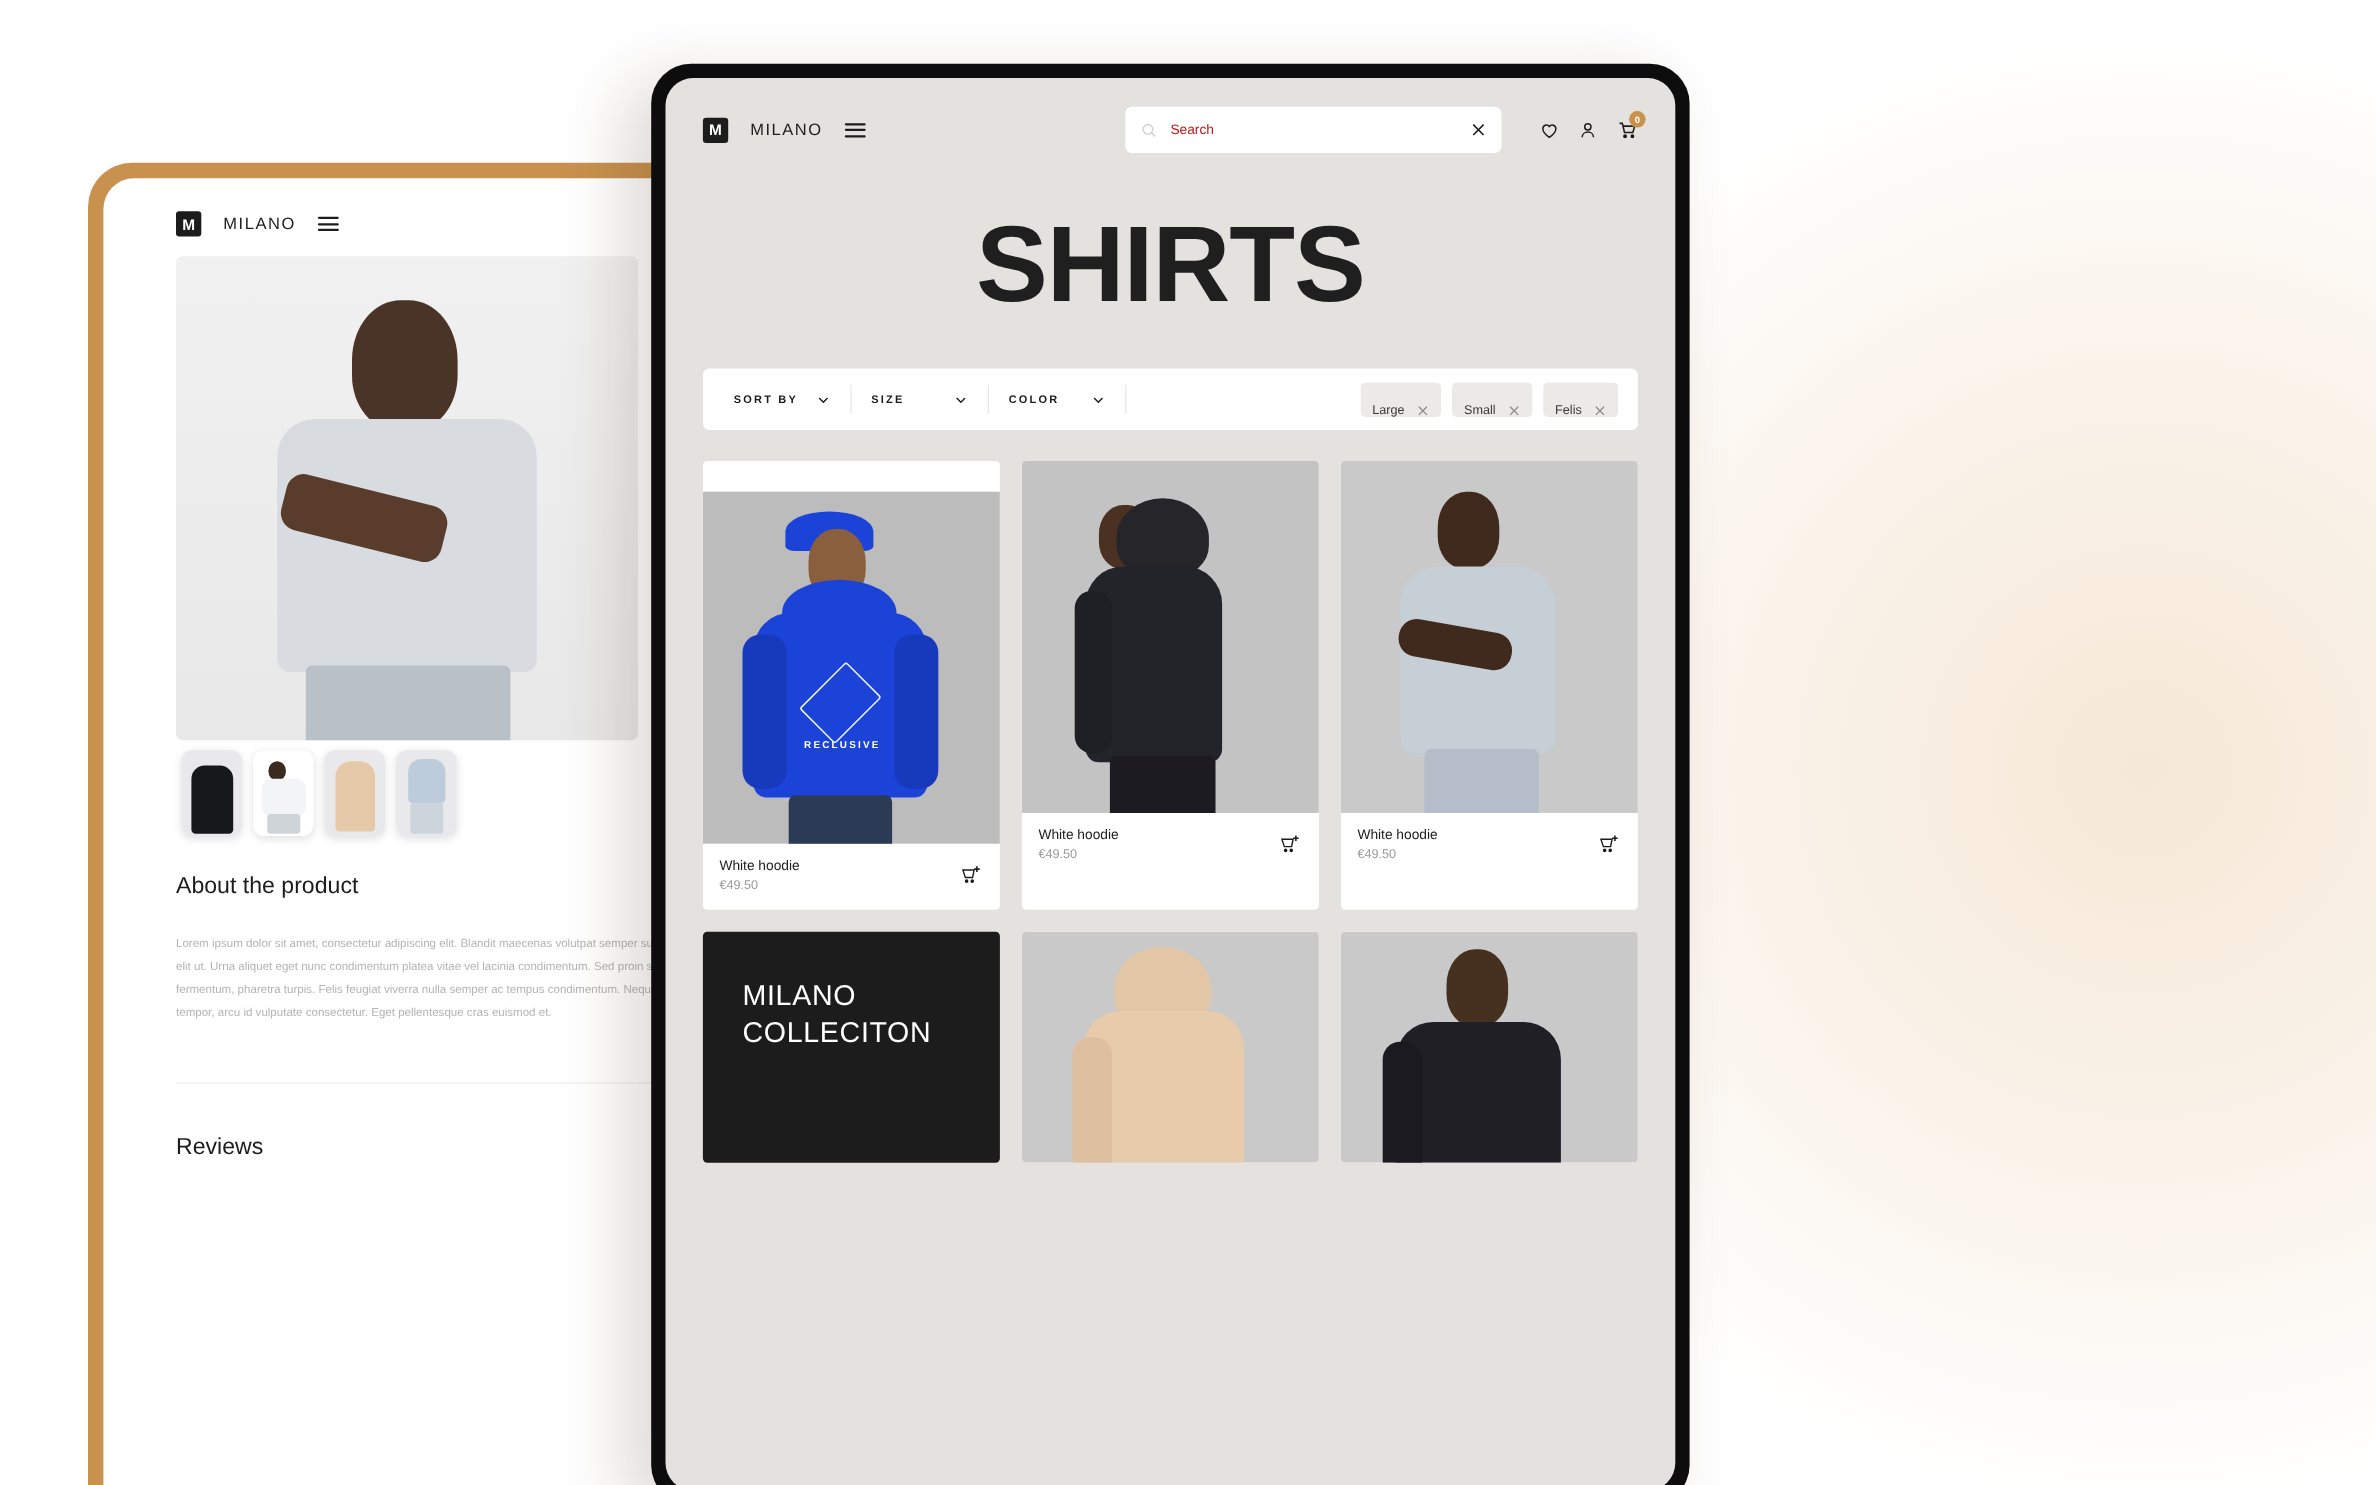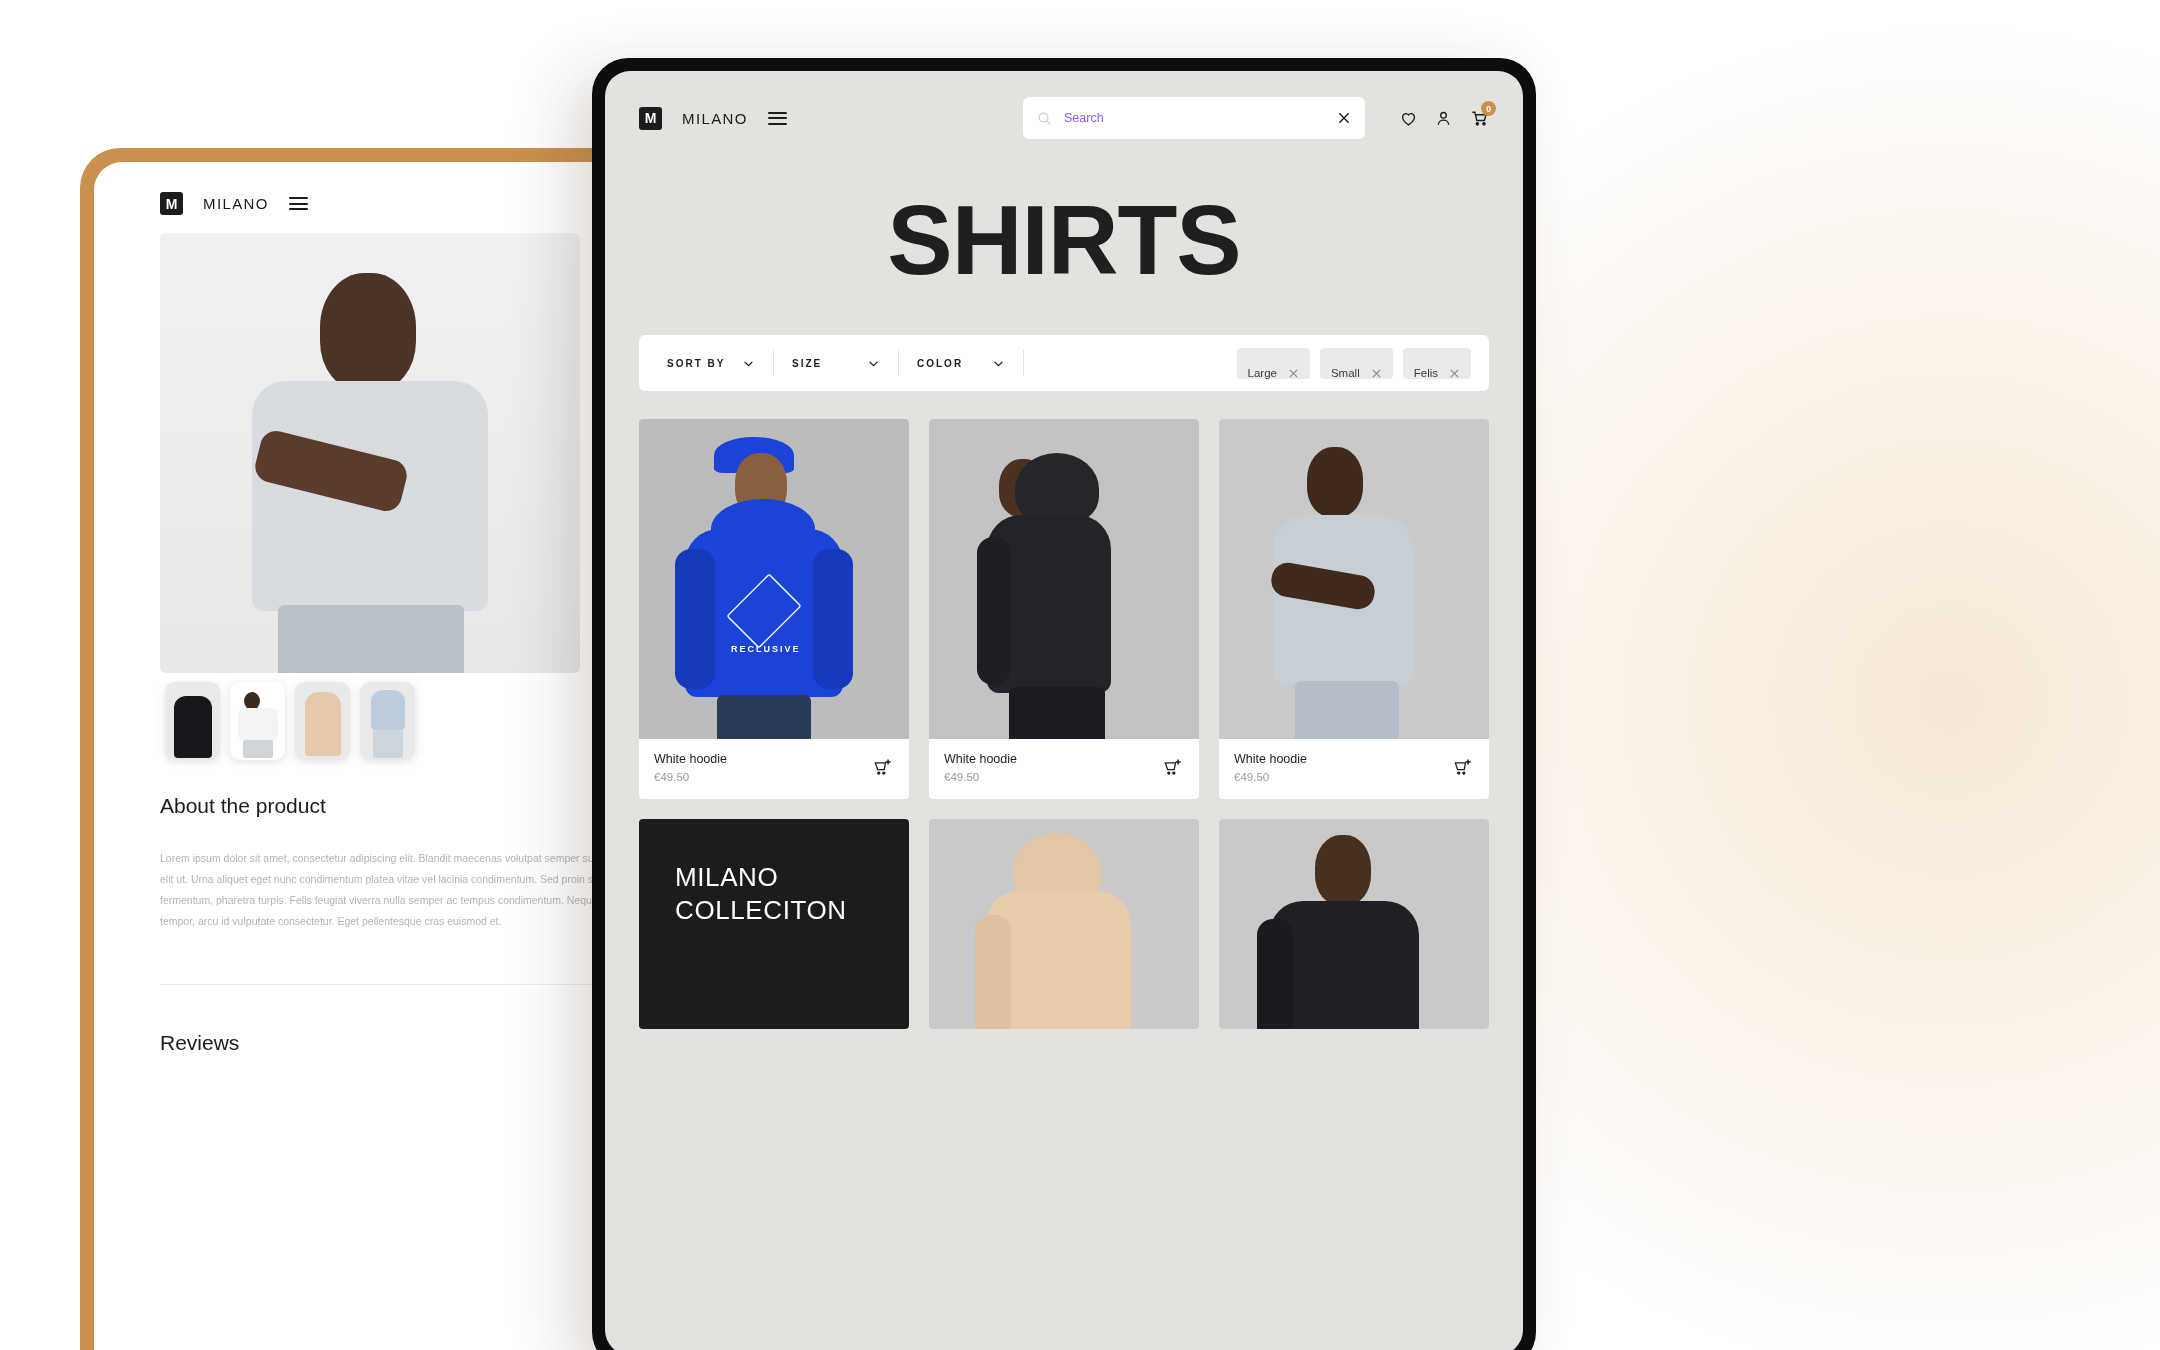--- a/index.html
+++ b/index.html
@@ -102,21 +102,21 @@
     box-shadow:-24px 14px 60px rgba(70,50,30,.18);
   }
   .tablet-right-screen{
     width:100%;height:100%;background:#e4e2df;border-radius:25px;overflow:hidden;position:relative;
   }
   .r-header{ display:flex; align-items:center; padding:26px 34px 0 34px; gap:20px; }
   .searchbar{
     margin-left:auto; background:#fff; border-radius:6px; height:42px; width:342px;
     display:flex; align-items:center; padding:0 14px; gap:12px;
   }
-  .search-ph{ font-size:12.5px; color:#8b5cf6; flex:1; }
+  .search-ph{ font-size:12.5px; color:#b91c1c; flex:1; }
   .hicons{ display:flex; align-items:center; gap:16px; margin-left:14px; }
   .hicon{ cursor:pointer; position:relative; display:flex; }
   .cart-badge{
     position:absolute; top:-7px; right:-7px; width:15px;height:15px;border-radius:50%;
     background:#c8914e;color:#fff;font-size:8.5px;font-weight:700;
     display:flex;align-items:center;justify-content:center;
   }
 
   .hoodies-h{
     text-align:center; font-size:98px; font-weight:700; letter-spacing:-1px;
@@ -365,21 +365,21 @@
           <svg width="11" height="11" viewBox="0 0 24 24" stroke="#8a8a8a" stroke-width="2.6">
               <path d="M4 4l16 16M20 4L4 20"></path>
             </svg>
         </div>
       </div>
     </div>
 
     <div class="grid">
 
       <div class="card">
-        <div class="card-img" style="background:#bcbcbc;">
+        <div class="card-img" style="background:#bcbcbc;margin-top:28px;">
           <div class="fig">
             <div class="cap" style="left:75px;top:18px;width:80px;height:36px;background:#1b43d8;"></div>
             <div class="head" style="left:96px;top:34px;width:52px;height:64px;background:#8a5f3e;"></div>
             <div class="hood" style="left:72px;top:80px;width:104px;height:60px;background:#1b43d8;"></div>
             <div class="torso" style="left:46px;top:110px;width:158px;height:168px;background:#1b43d8;"></div>
             <div class="arm" style="left:36px;top:130px;width:40px;height:140px;background:#1739bb;"></div>
             <div class="arm" style="left:174px;top:130px;width:40px;height:140px;background:#1739bb;"></div>
             <div class="legs" style="left:78px;top:276px;width:94px;height:50px;background:#2c3b55;"></div>
             <div class="logo-diamond" style="left:93px;top:150px;"></div>
             <div class="logo-word" style="left:92px;top:225px;">RECLUSIVE</div>

